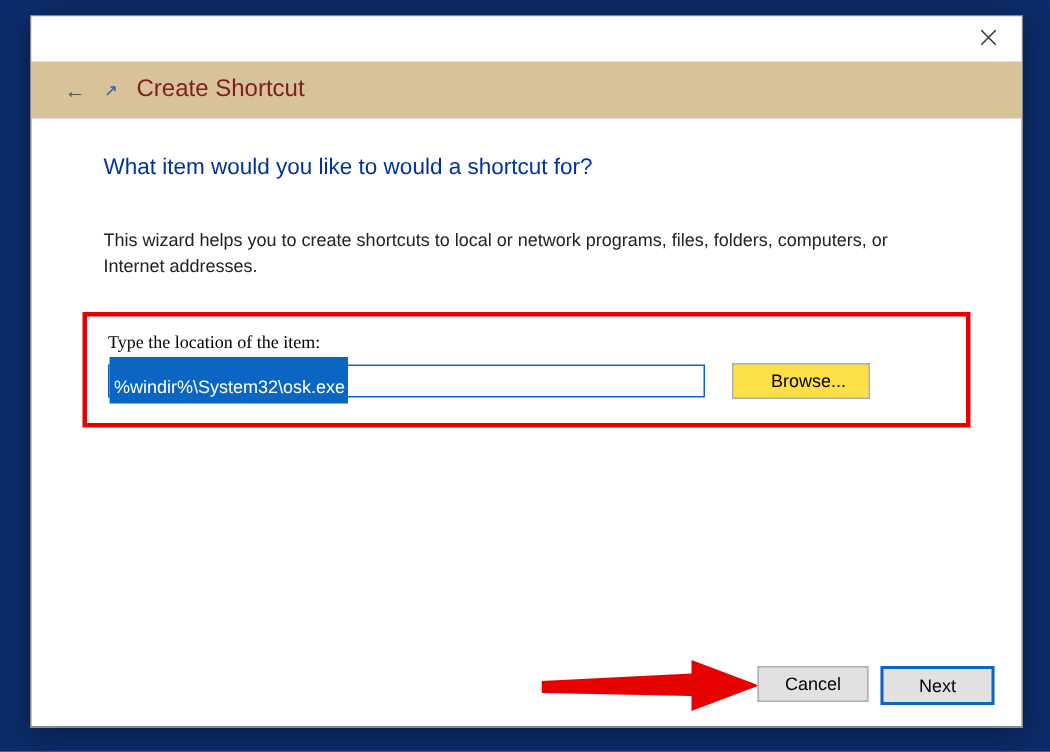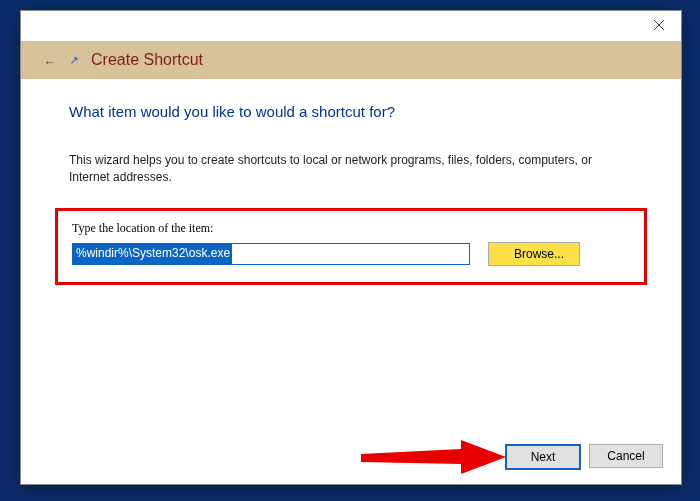--- a/index.html
+++ b/index.html
@@ -101,21 +101,21 @@
     border: 1px solid #0a66c2;
     box-sizing: border-box;
     padding: 0;
     display: flex;
     align-items: center;
   }
   .text-input .sel {
     display: inline-block;
     background: #0a66c2;
     color: #fff;
-    padding: 1px 2px 2px 3px;
+    padding: 12px 2px 2px 3px;
     font-size: 12px;
     line-height: 17px;
   }
   .browse-btn {
     width: 80px;
     height: 22px;
     border: 1px solid #adadad;
     background: #fde047;
     font-size: 12px;
     display: flex;
@@ -188,17 +188,17 @@
       </div>
     </div>
 
   </div>
 
   <svg class="arrow-annot" width="150" height="40">
     <polygon points="0,14 100,9 100,0 145,17 100,34 100,24 0,22" fill="#e60000"></polygon>
   </svg>
 
   <div class="footer">
+    <div class="btn">Cancel</div>
     <div class="btn default">Next</div>
-    <div class="btn">Cancel</div>
   </div>
 
 </div>
 
 </body></html>

